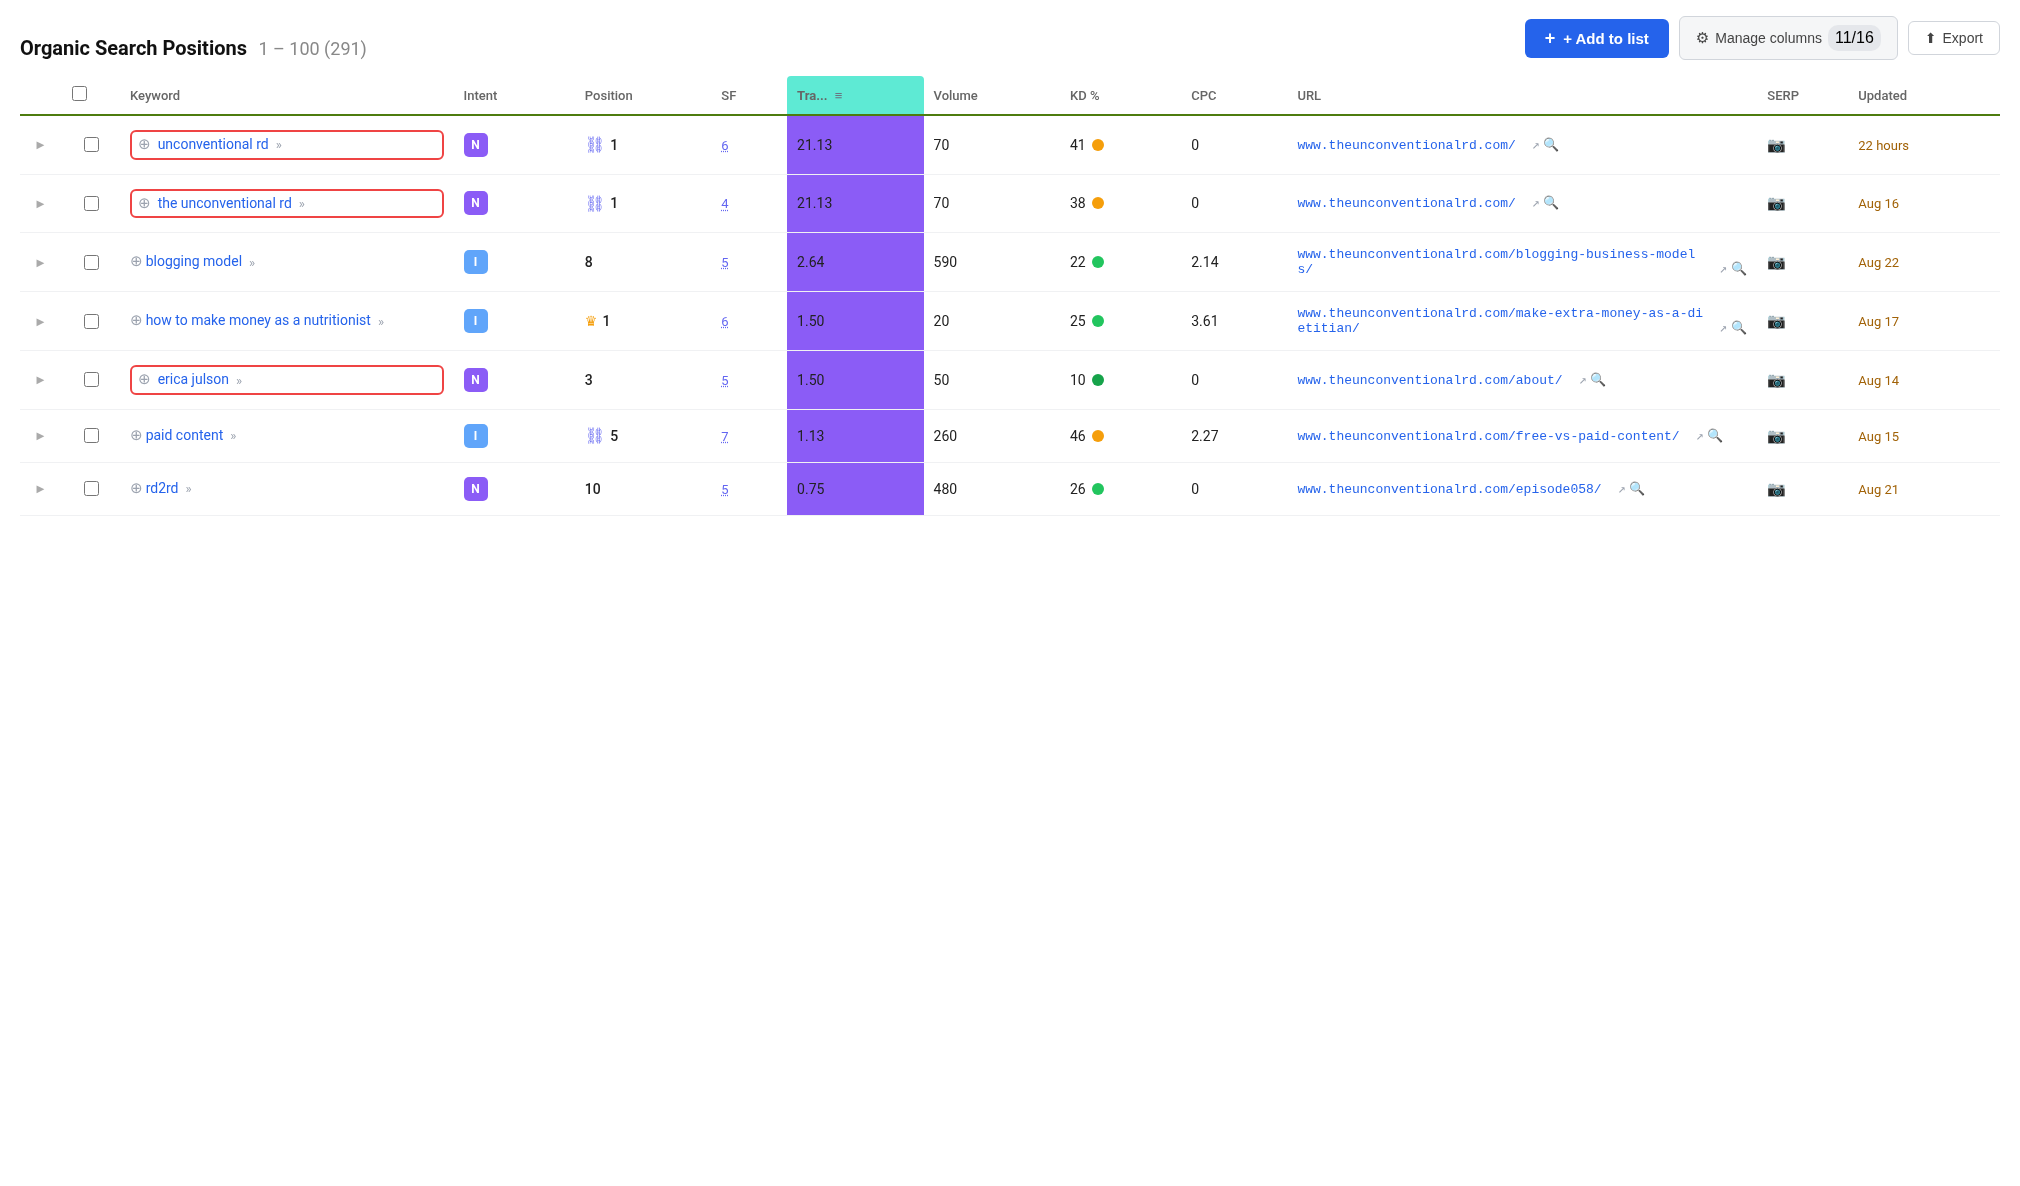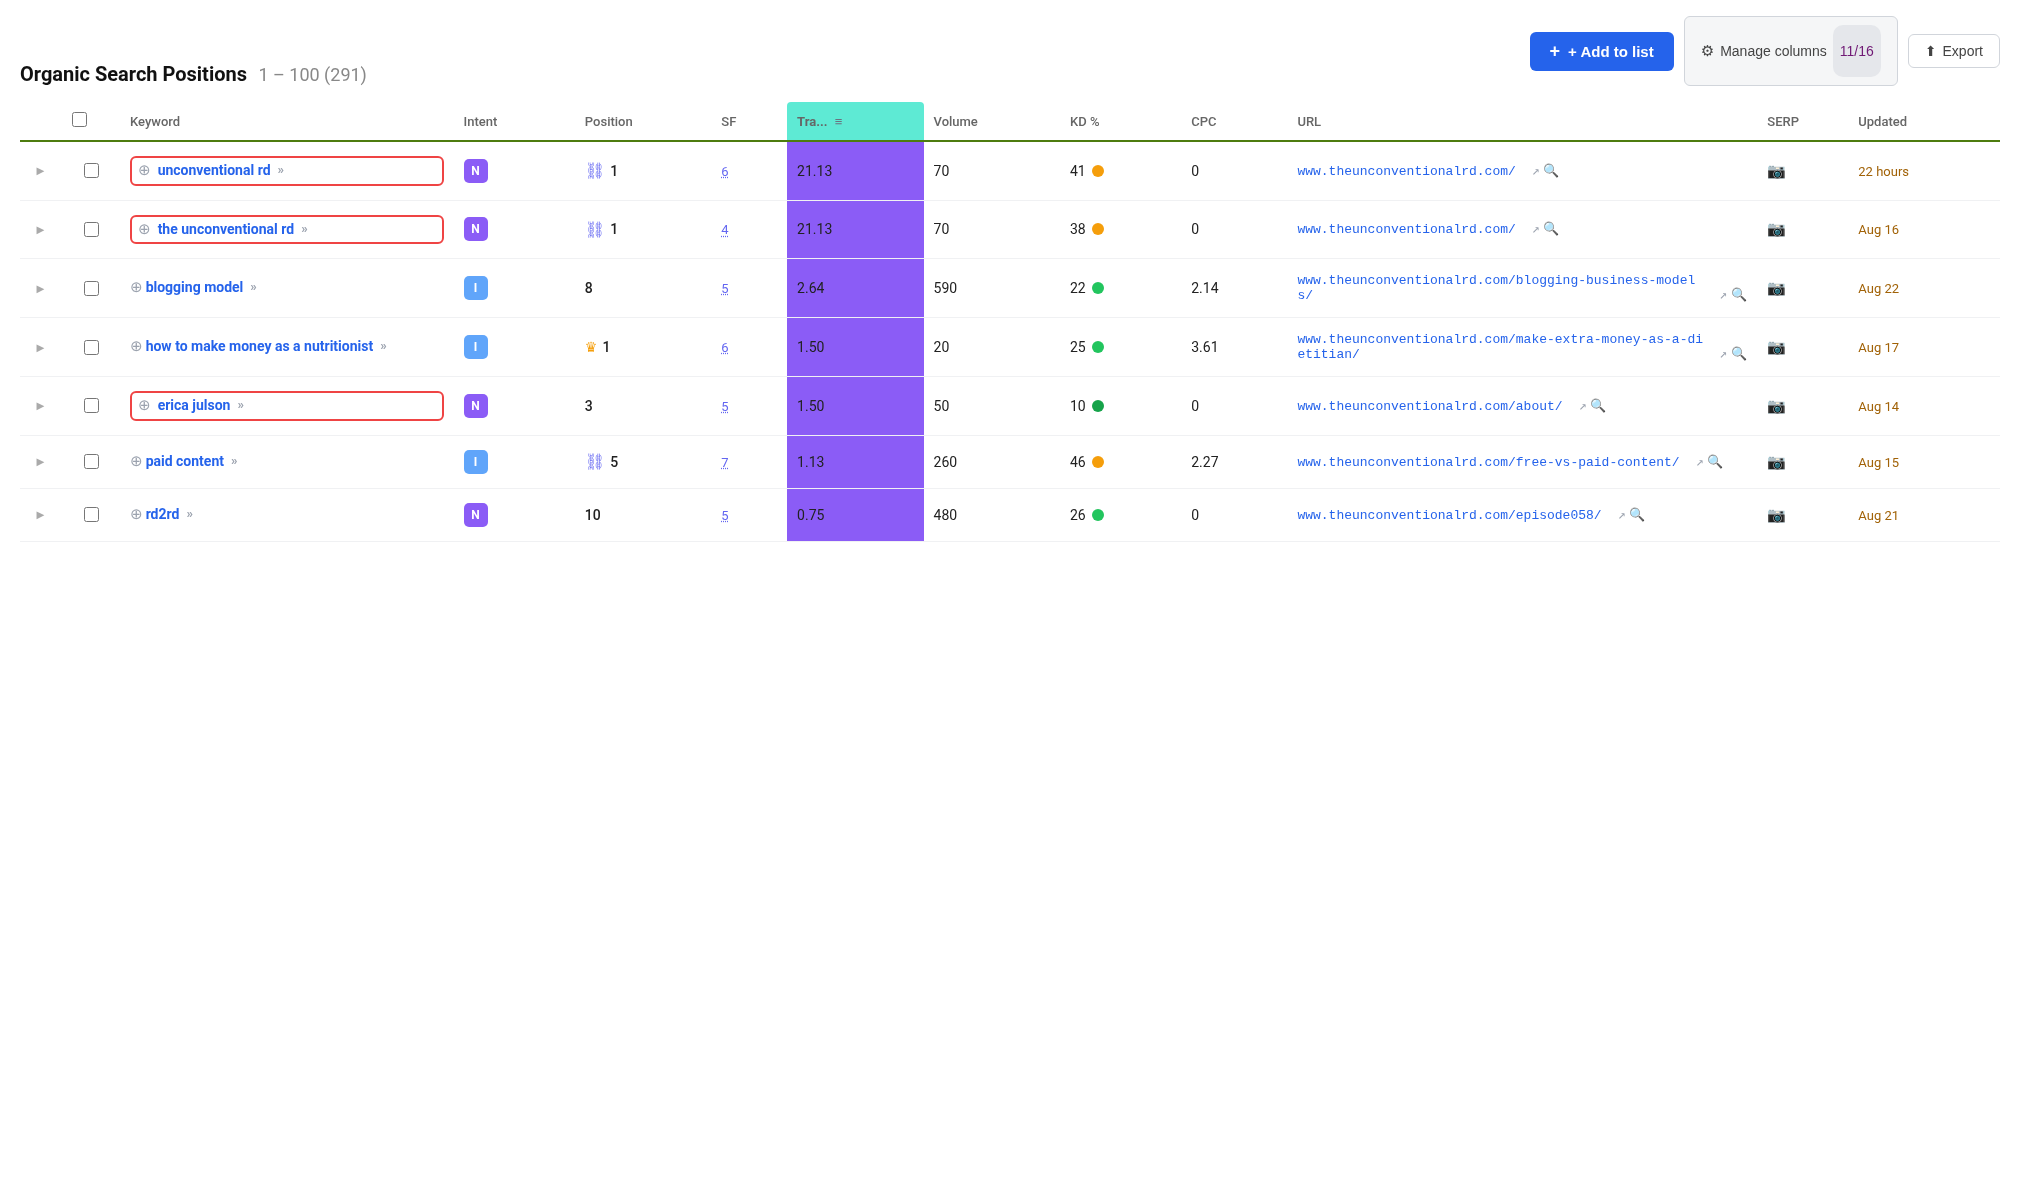--- a/index.html
+++ b/index.html
@@ -62,23 +62,23 @@
       font-size: 14px;
       font-weight: 500;
       cursor: pointer;
       display: flex;
       align-items: center;
       gap: 6px;
     }
     .badge {
       background: #e5e7eb;
       border-radius: 10px;
-      padding: 18px 7px;
-      font-size: 14px;
-      color: #701a75;
+      padding: 4px 7px;
+      font-size: 16px;
+      color: #000000;
     }
     table {
       width: 100%;
       border-collapse: collapse;
       table-layout: fixed;
     }
     thead tr {
       border-bottom: 2px solid #e5e7eb;
     }
     th {
@@ -133,25 +133,24 @@
       width: 15px;
       height: 15px;
       cursor: pointer;
       accent-color: #2563eb;
     }
     .keyword-link {
       color: #2563eb;
       text-decoration: none;
       font-size: 14px;
       display: flex;
-      align-items: flex-start;
+      align-items: flex-end;
       gap: 5px;
       flex-wrap: wrap;
       line-height: 1.4;
-      font-weight: bold;
     }
     .keyword-icon {
       color: #9ca3af;
       font-size: 15px;
       margin-right: 3px;
       flex-shrink: 0;
     }
     .keyword-text { display: inline; }
     .keyword-arrow {
       color: #9ca3af;

